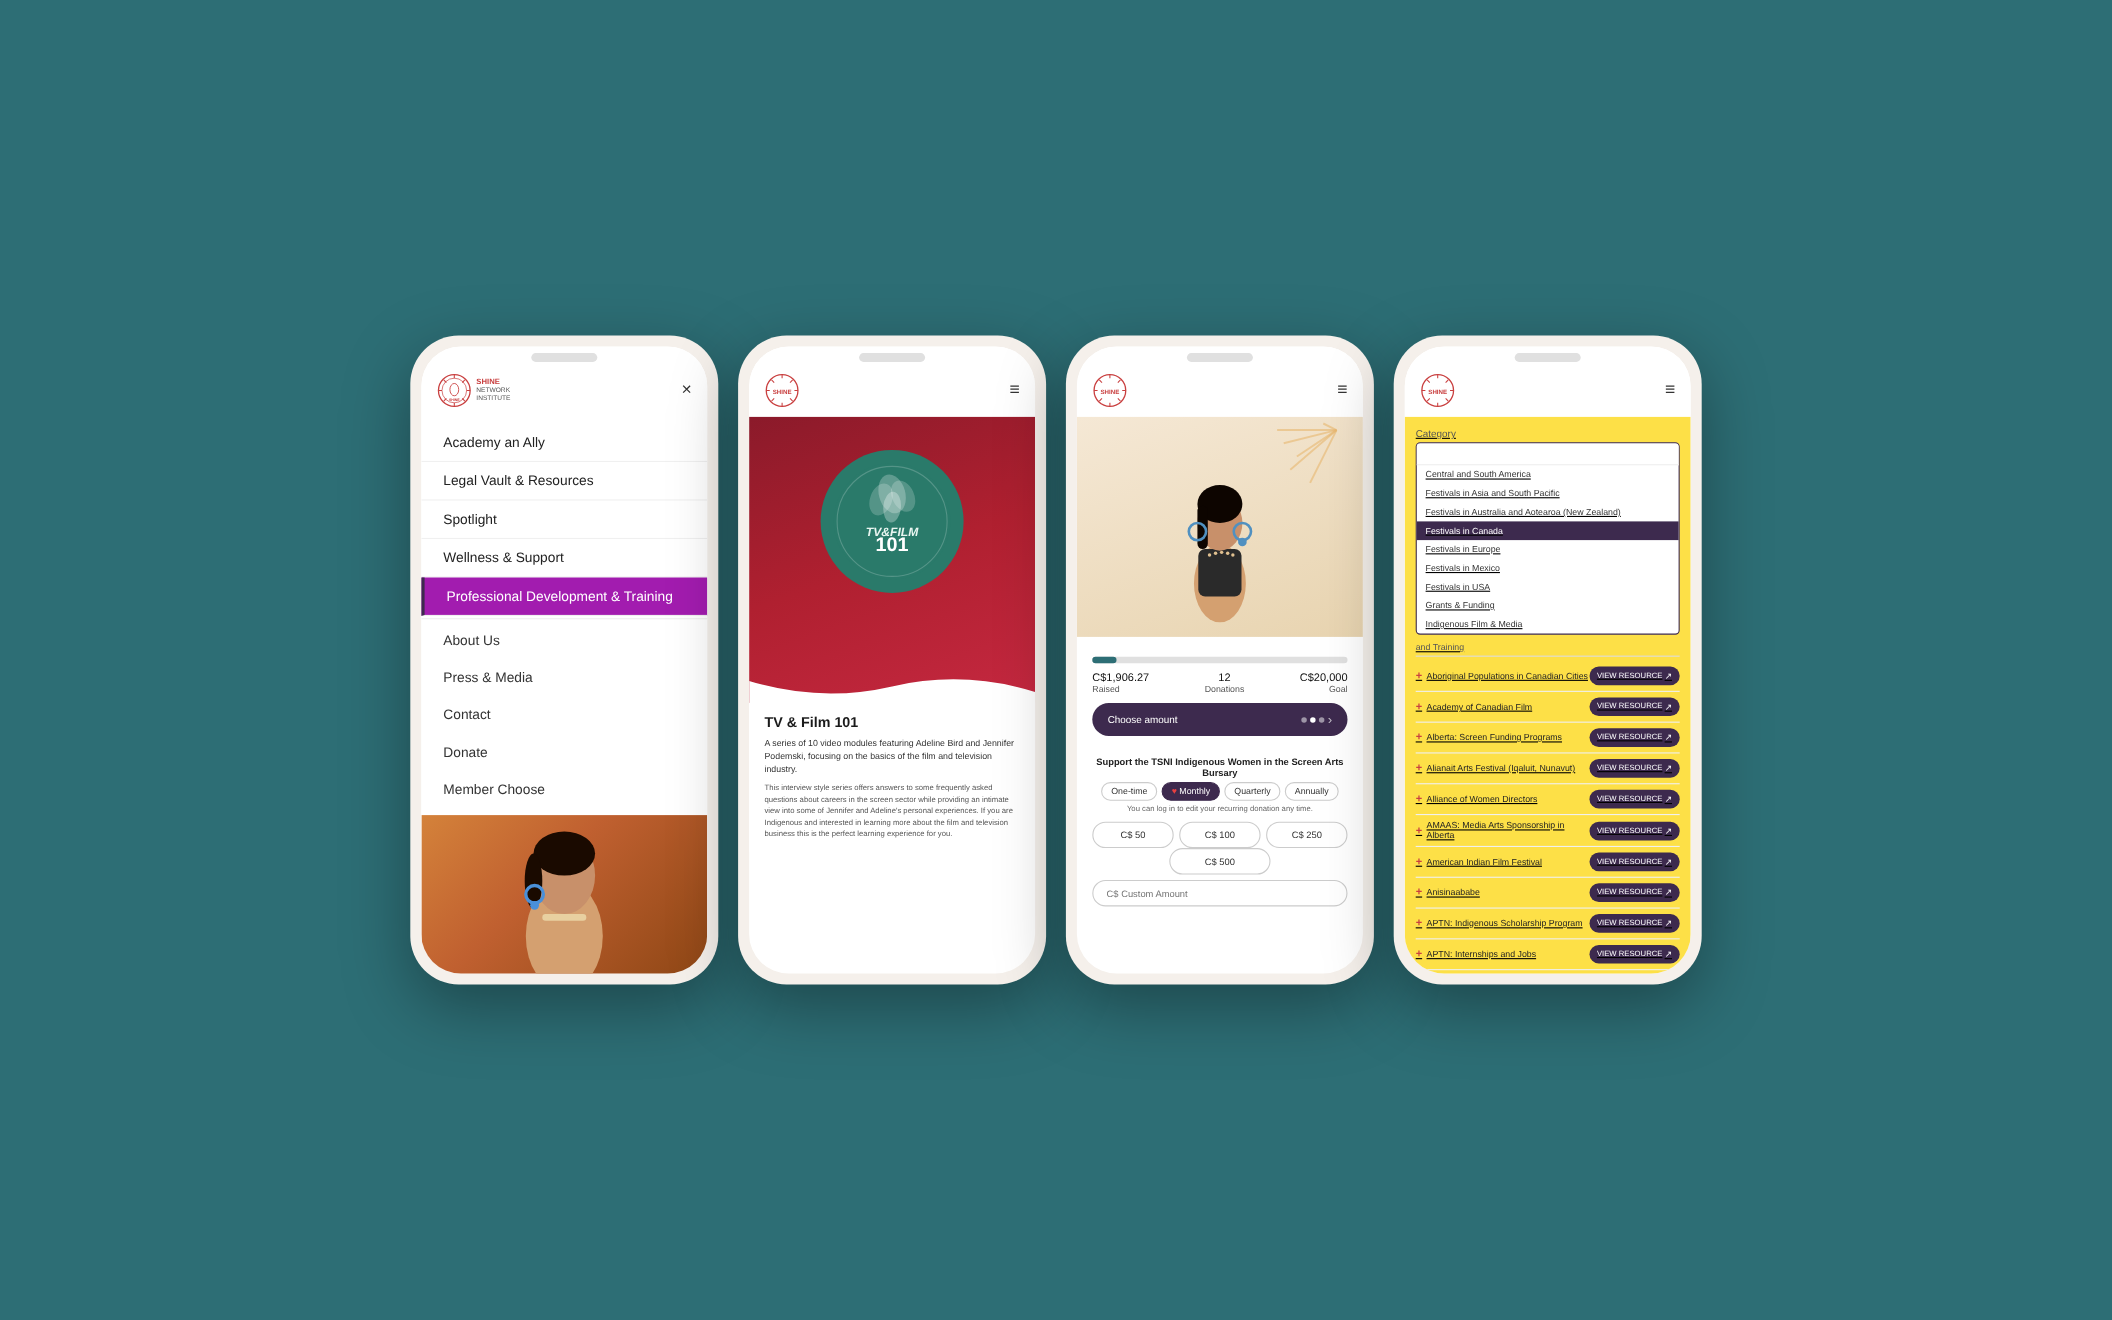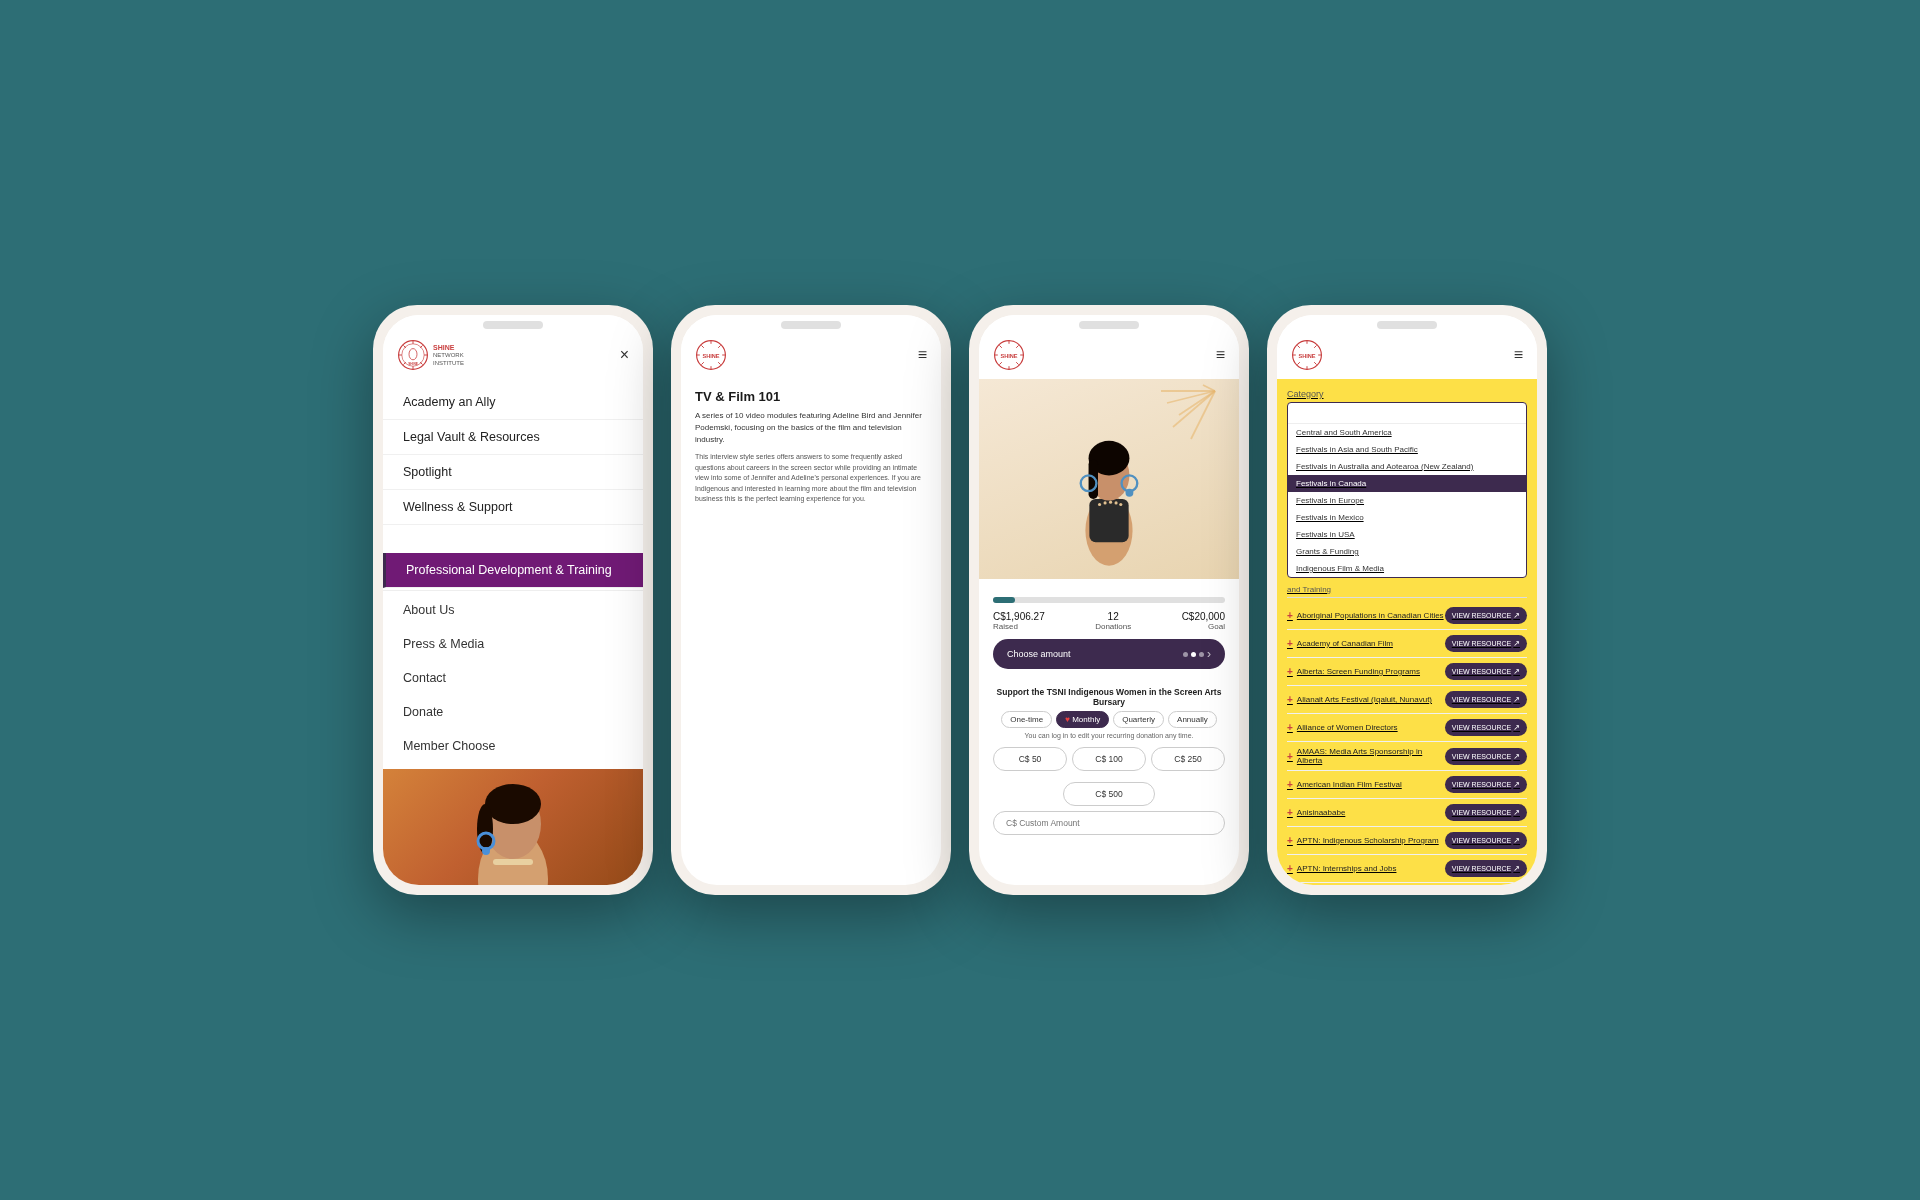--- a/index.html
+++ b/index.html
@@ -70,24 +70,23 @@
       background: #fff;
     }
     .nav-item {
       padding: 10px 20px;
       font-size: 12.5px;
       color: #222;
       border-bottom: 1px solid #f0f0f0;
       cursor: pointer;
     }
     .nav-item.active {
-      background: #701a75;
+      background: #a21caf;
       color: #fff;
       border-left: 3px solid #3d2a4e;
-      margin-top: 28px;
     }
     .nav-item-secondary {
       padding: 10px 20px;
       font-size: 12.5px;
       color: #333;
       cursor: pointer;
     }
     .nav-divider {
       height: 1px;
       background: #eee;
@@ -246,21 +245,21 @@
     .login-hint {
       font-size: 7px;
       color: #666;
       text-align: center;
       margin-bottom: 8px;
     }
     .amount-grid {
       display: grid;
       grid-template-columns: 1fr 1fr 1fr;
       gap: 5px;
-      margin-bottom: 11px;
+      margin-bottom: 0;
     }
     .amount-btn {
       border: 1px solid #ccc;
       border-radius: 16px;
       padding: 6px 4px;
       font-size: 8.5px;
       text-align: center;
       cursor: pointer;
       background: #fff;
       color: #333;
@@ -468,20 +467,40 @@
             <line x1="20" y1="38" x2="20" y2="34" stroke="#c94040" stroke-width="1.2"></line>
             <line x1="8" y1="32" x2="11" y2="29" stroke="#c94040" stroke-width="1.2"></line>
             <line x1="2" y1="20" x2="6" y2="20" stroke="#c94040" stroke-width="1.2"></line>
             <line x1="8" y1="8" x2="11" y2="11" stroke="#c94040" stroke-width="1.2"></line>
             <text x="20" y="24" text-anchor="middle" font-size="7" fill="#c94040" font-weight="bold">SHINE</text>
           </svg>
         </div>
         <span class="hamburger-icon">≡</span>
       </div>
 
+      <div class="tv-film-header">
+
+        <div class="teal-circle">
+          <svg viewBox="0 0 110 110" width="110" height="110" xmlns="http://www.w3.org/2000/svg">
+            <circle cx="55" cy="55" r="53" fill="#2a7a6a"></circle>
+            <circle cx="55" cy="55" r="50" fill="none" stroke="rgba(255,255,255,0.2)" stroke-width="1"></circle>
+
+            <ellipse cx="55" cy="30" rx="12" ry="18" fill="rgba(255,255,255,0.25)" transform="rotate(-15 55 30)"></ellipse>
+            <ellipse cx="45" cy="35" rx="10" ry="15" fill="rgba(255,255,255,0.2)" transform="rotate(20 45 35)"></ellipse>
+            <ellipse cx="65" cy="32" rx="10" ry="15" fill="rgba(255,255,255,0.2)" transform="rotate(-25 65 32)"></ellipse>
+            <ellipse cx="55" cy="42" rx="8" ry="14" fill="rgba(255,255,255,0.3)" transform="rotate(5 55 42)"></ellipse>
+            <text x="55" y="68" text-anchor="middle" font-size="11" fill="#e8f5f0" font-weight="600" font-style="italic">TV&amp;FILM</text>
+            <text x="55" y="82" text-anchor="middle" font-size="18" fill="#fff" font-weight="bold">101</text>
+          </svg>
+        </div>
+
+        <svg viewBox="0 0 260 30" width="100%" height="30" style="position:absolute;bottom:0;left:0;" xmlns="http://www.w3.org/2000/svg" preserveAspectRatio="none">
+          <path d="M0,10 Q65,30 130,15 Q195,0 260,20 L260,30 L0,30 Z" fill="#fff"></path>
+        </svg>
+      </div>
 
       <div class="tv-film-content">
         <div class="tv-film-h">TV &amp; Film 101</div>
         <div class="tv-film-desc">A series of 10 video modules featuring Adeline Bird and Jennifer Podemski, focusing on the basics of the film and television industry.</div>
         <div class="tv-film-body">This interview style series offers answers to some frequently asked questions about careers in the screen sector while providing an intimate view into some of Jennifer and Adeline's personal experiences. If you are Indigenous and interested in learning more about the film and television business this is the perfect learning experience for you.</div>
       </div>
     </div>
   </div>
 
   <div class="phone phone-3">

